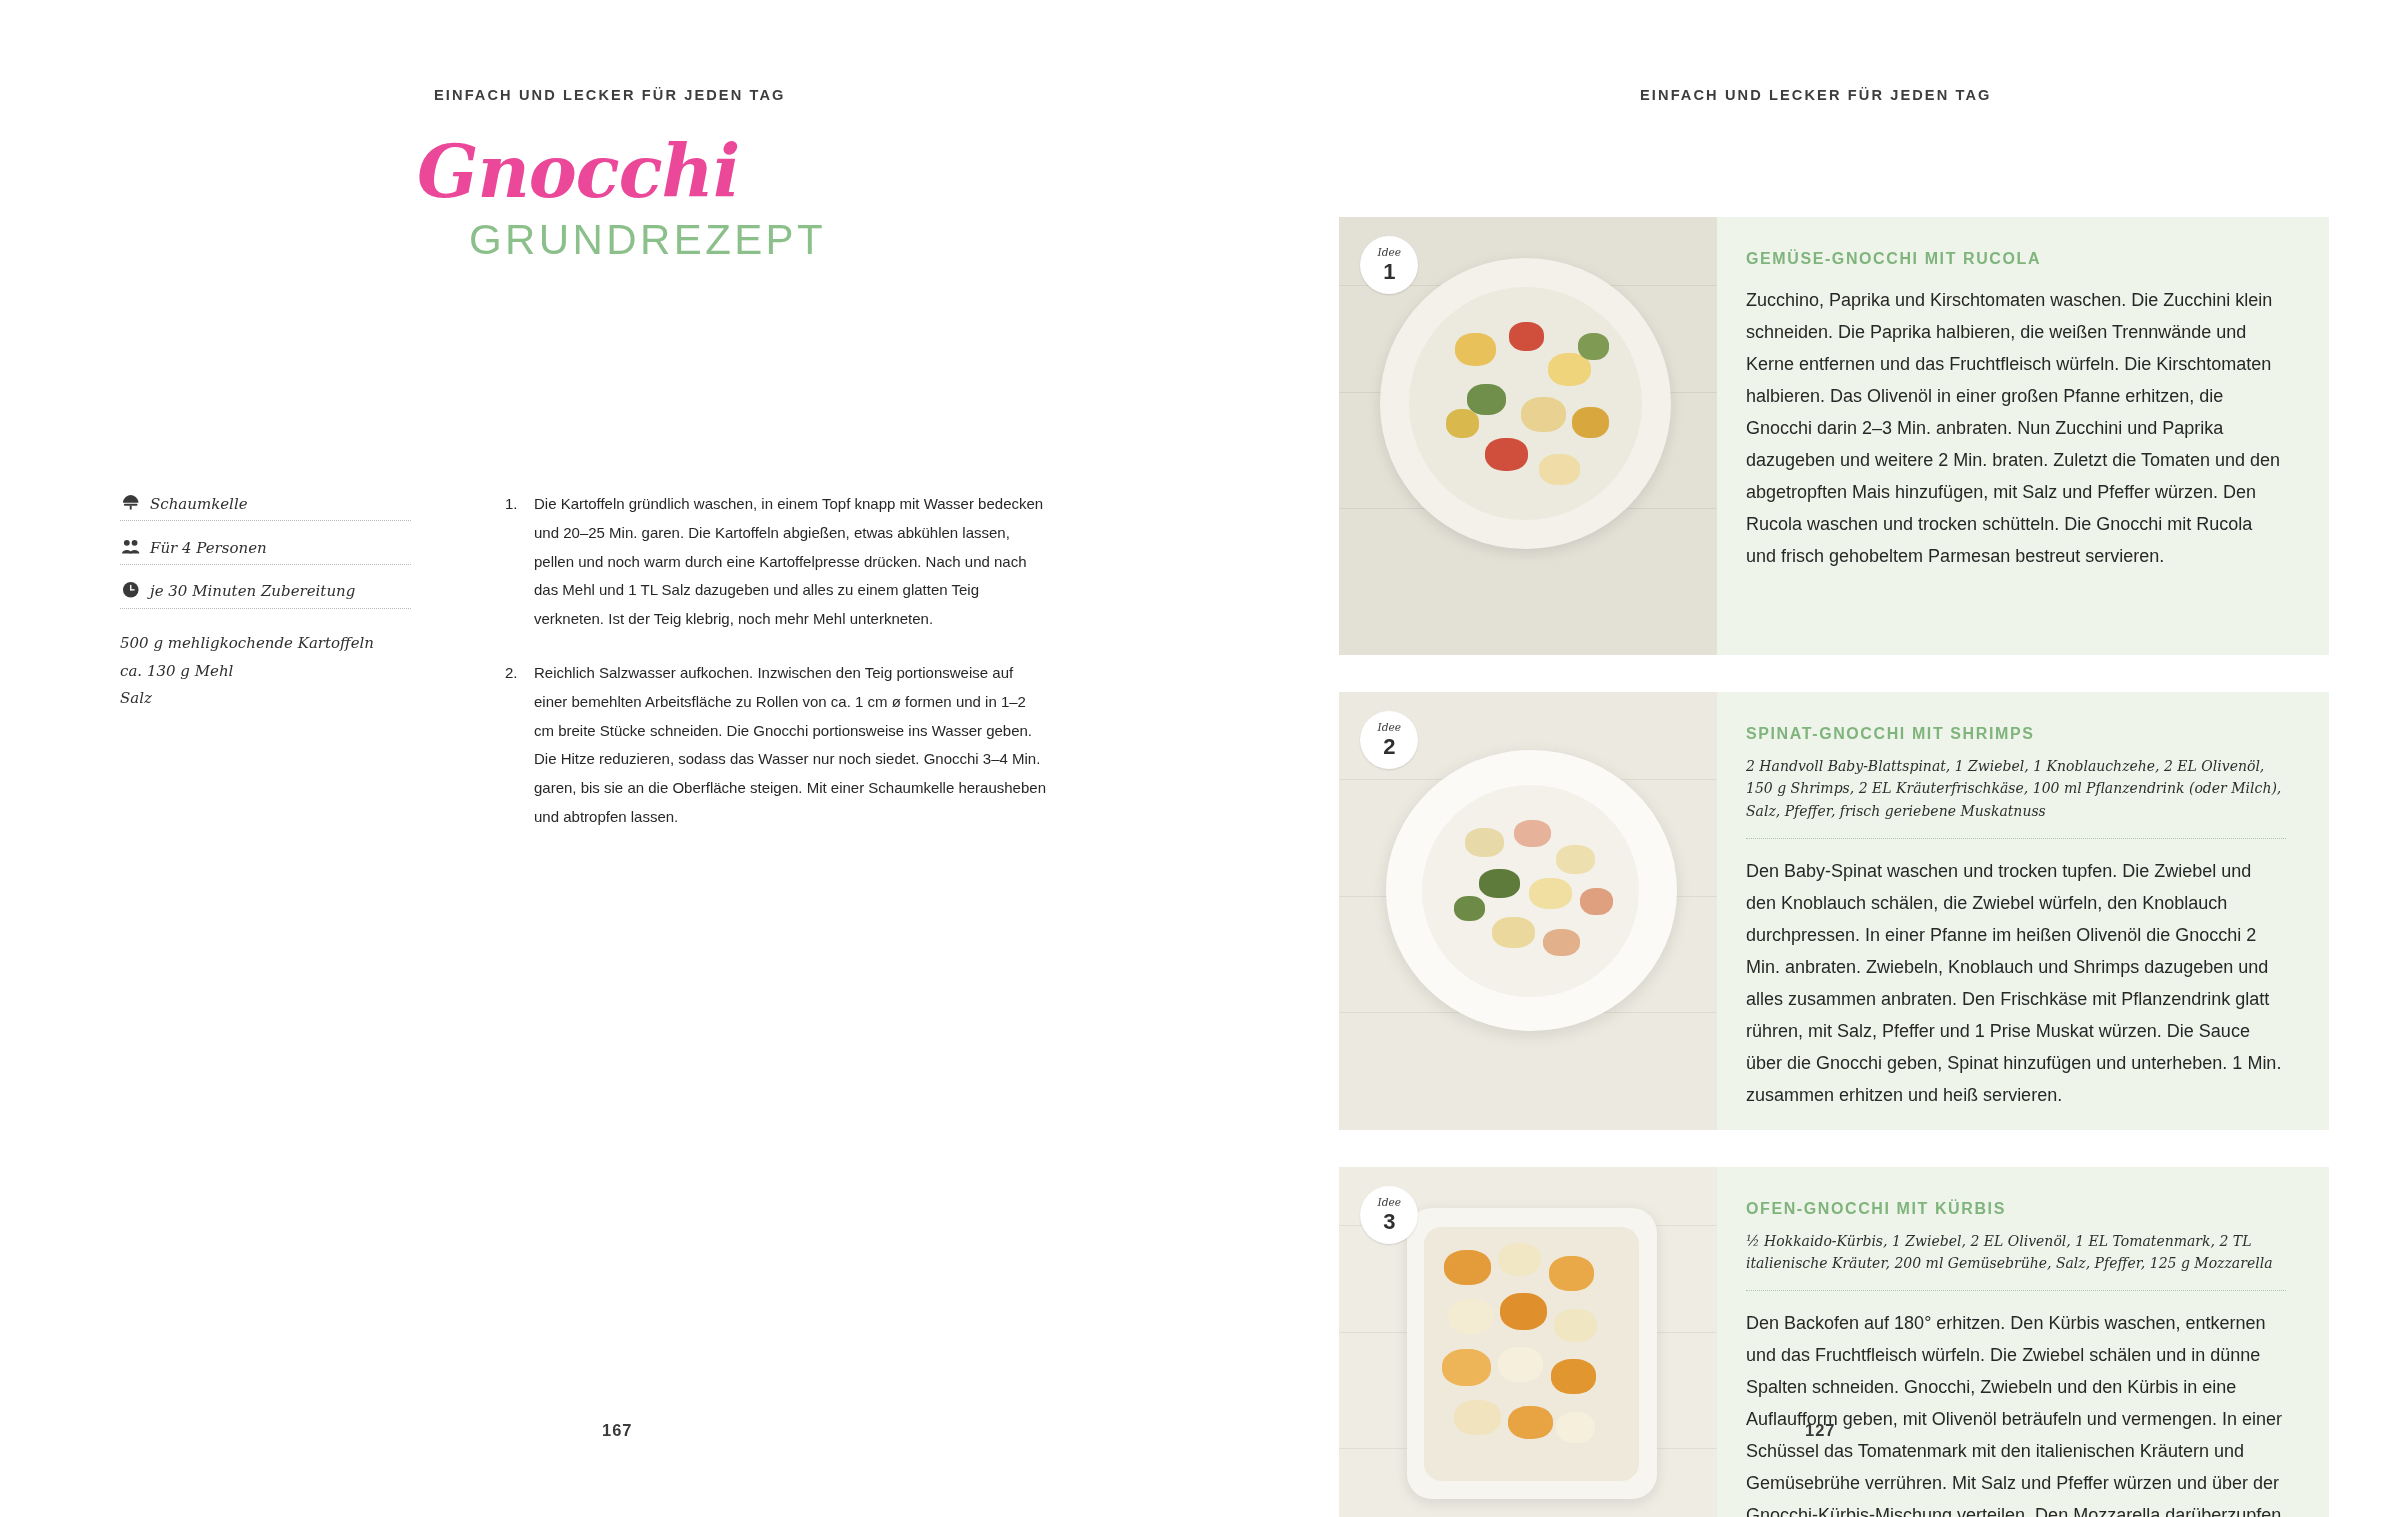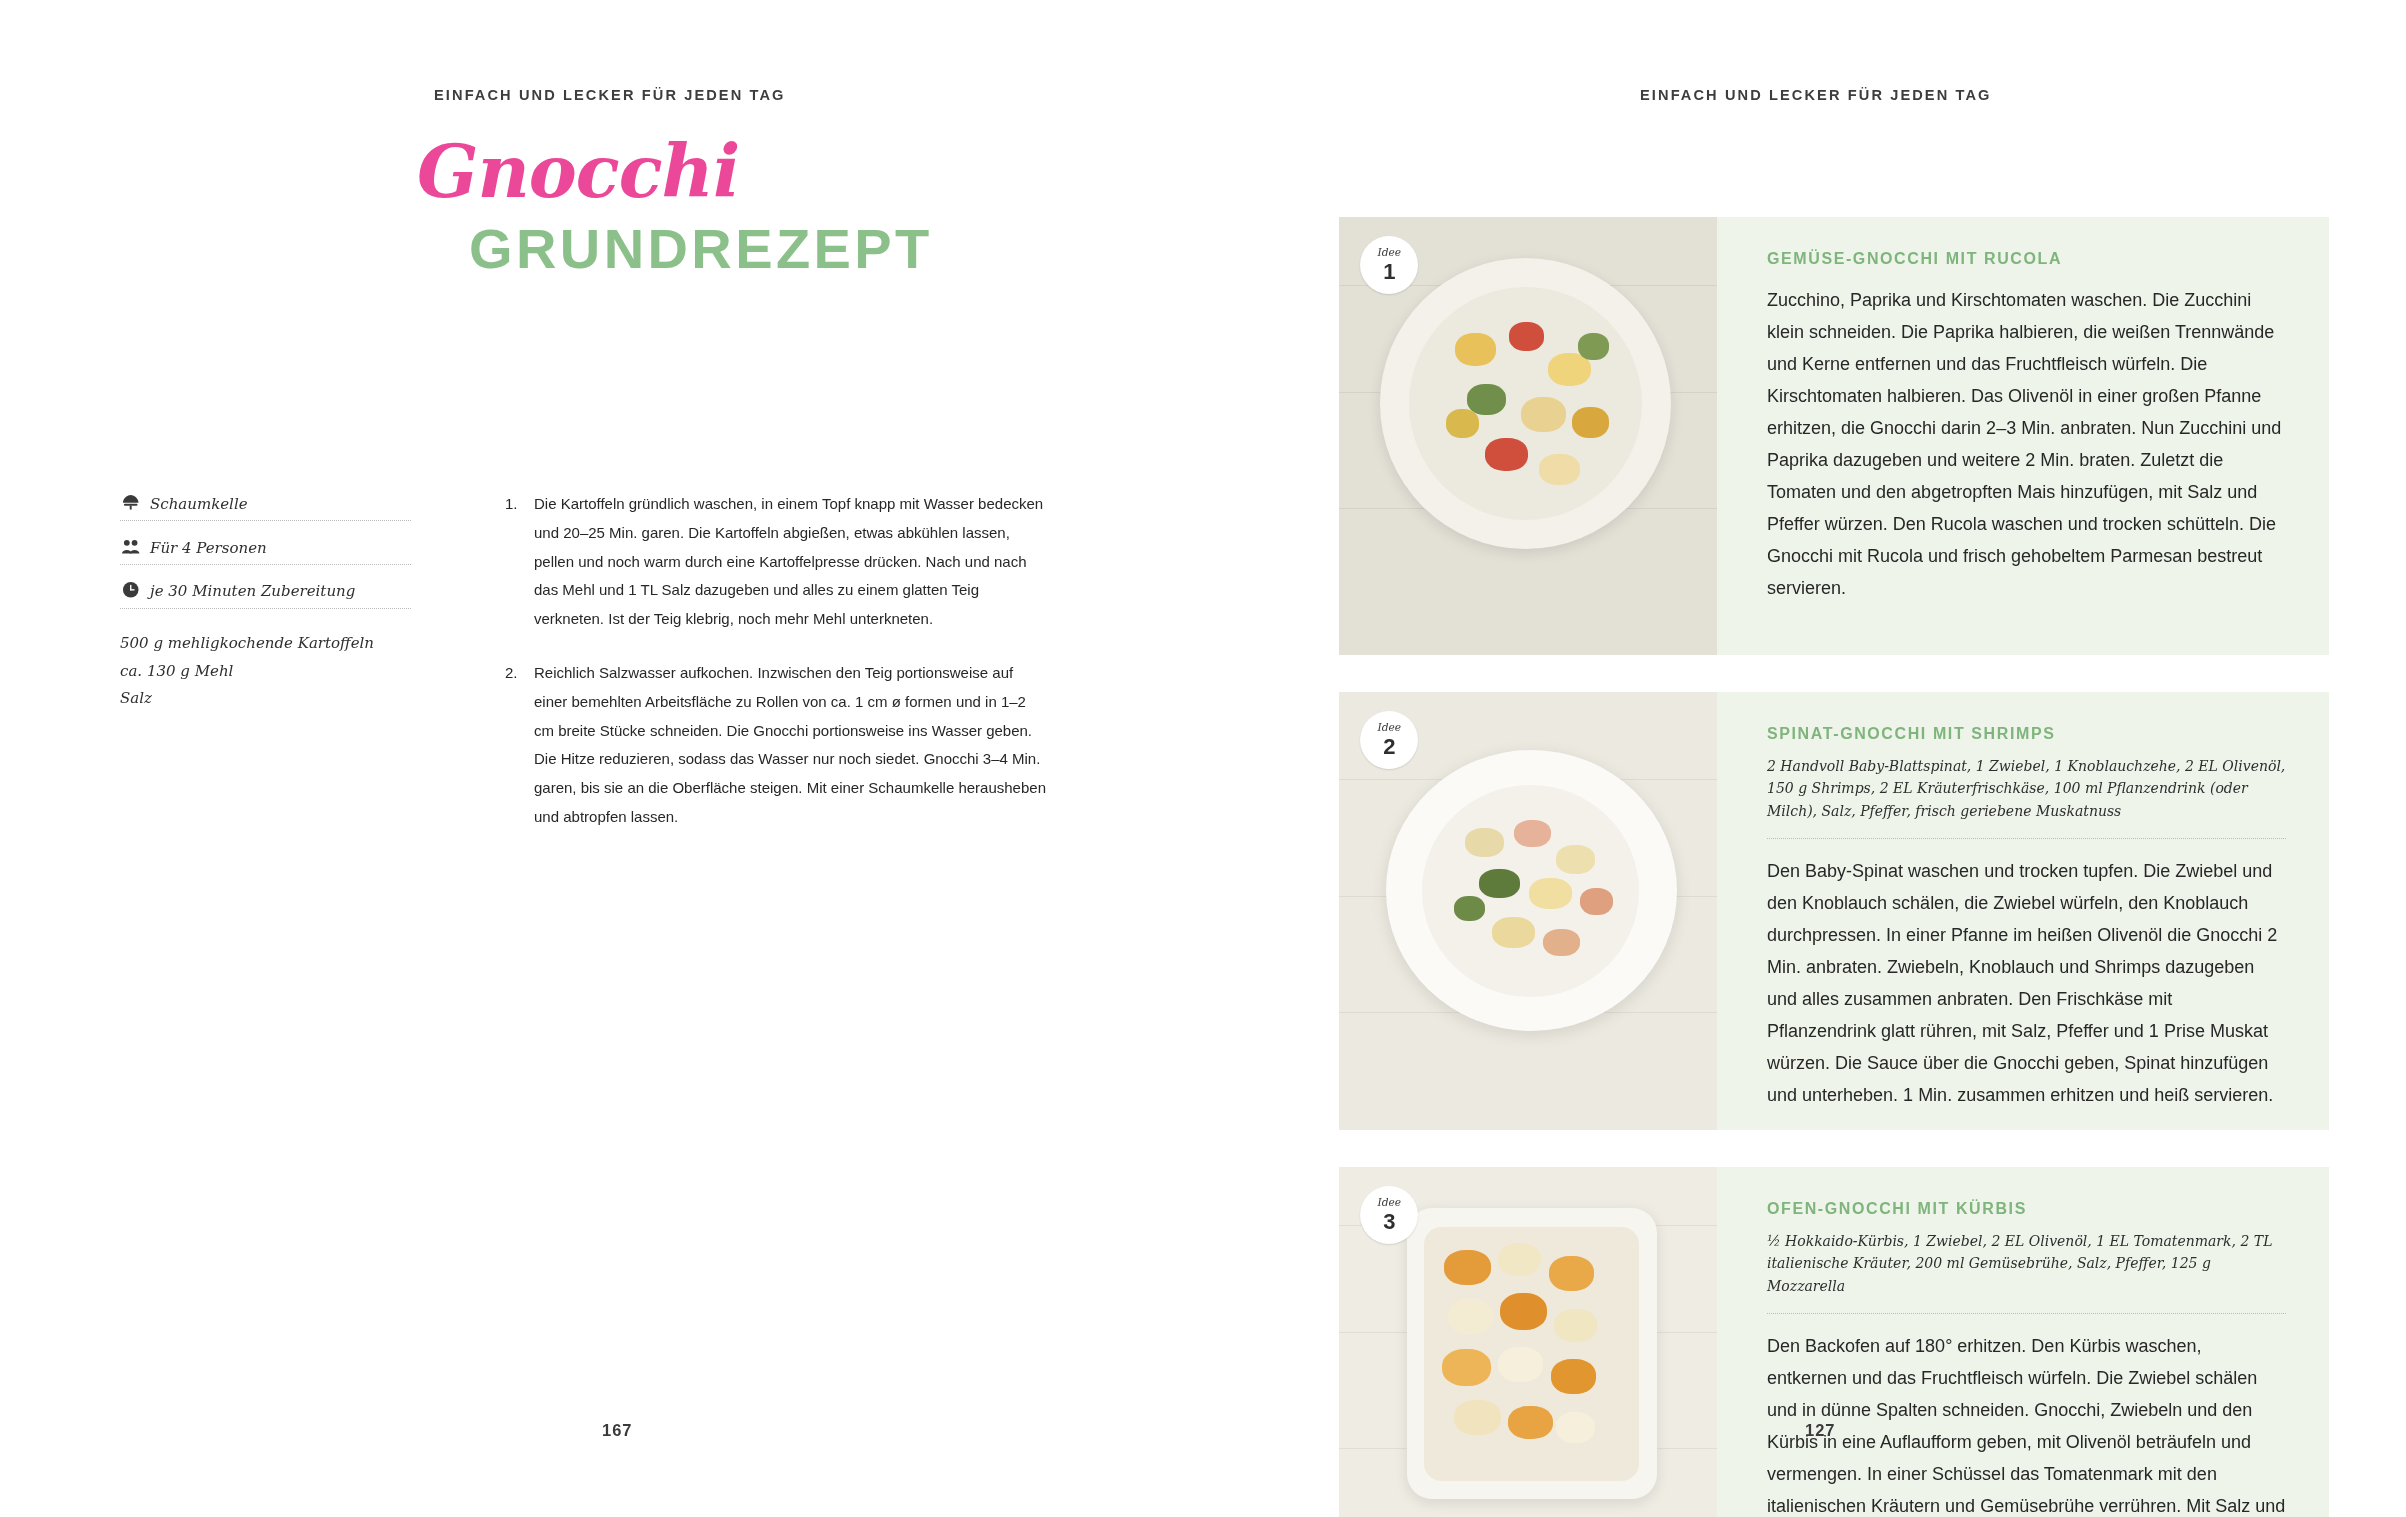--- a/index.html
+++ b/index.html
@@ -63,22 +63,22 @@
     font-style: italic;
     font-weight: 700;
     font-size: 72px;
     line-height: 1;
     color: #ec4899;
     letter-spacing: -1px;
   }
   .title-sub {
     margin-top: 7.8px;
     margin-left: 52px;
-    font-size: 56px;
-    font-weight: 700;
+    font-size: 42px;
+    font-weight: 400;
     letter-spacing: 3.4px;
     color: #8cc08b;
     text-transform: uppercase;
   }
 
   
   .meta-block {
     position: absolute;
     top: 493px;
     left: 120px;
@@ -186,21 +186,21 @@
   .idea-num {
     font-size: 22px;
     font-weight: 700;
     color: #2f2f2f;
     line-height: 1;
     margin-top: 1.9px;
   }
 
   .card-body {
     flex: 1 1 auto;
-    padding: 33px 43px 0 50px;
+    padding: 33px 43px 0 29px;
     box-sizing: border-box;
   }
   .card-title {
     font-size: 16px;
     font-weight: 700;
     letter-spacing: 1.6px;
     color: #7fb47c;
     text-transform: uppercase;
     margin-bottom: 11.6px;
   }

